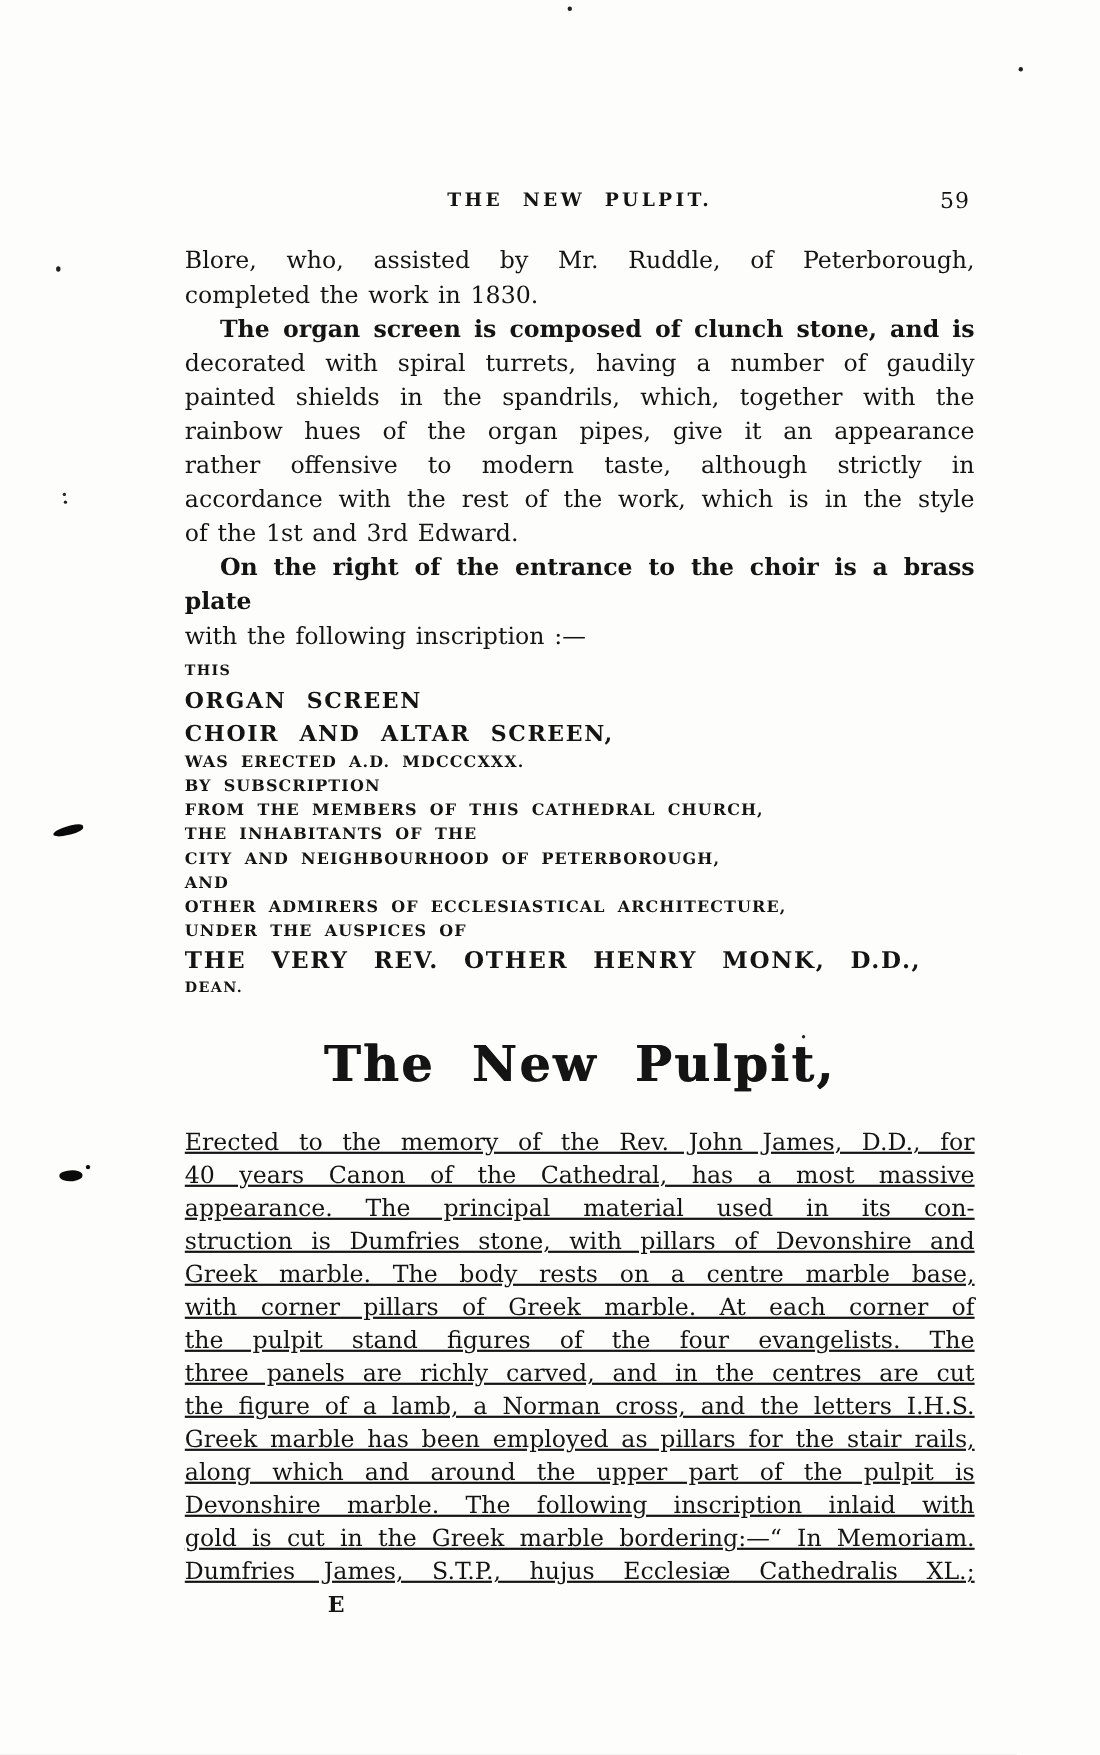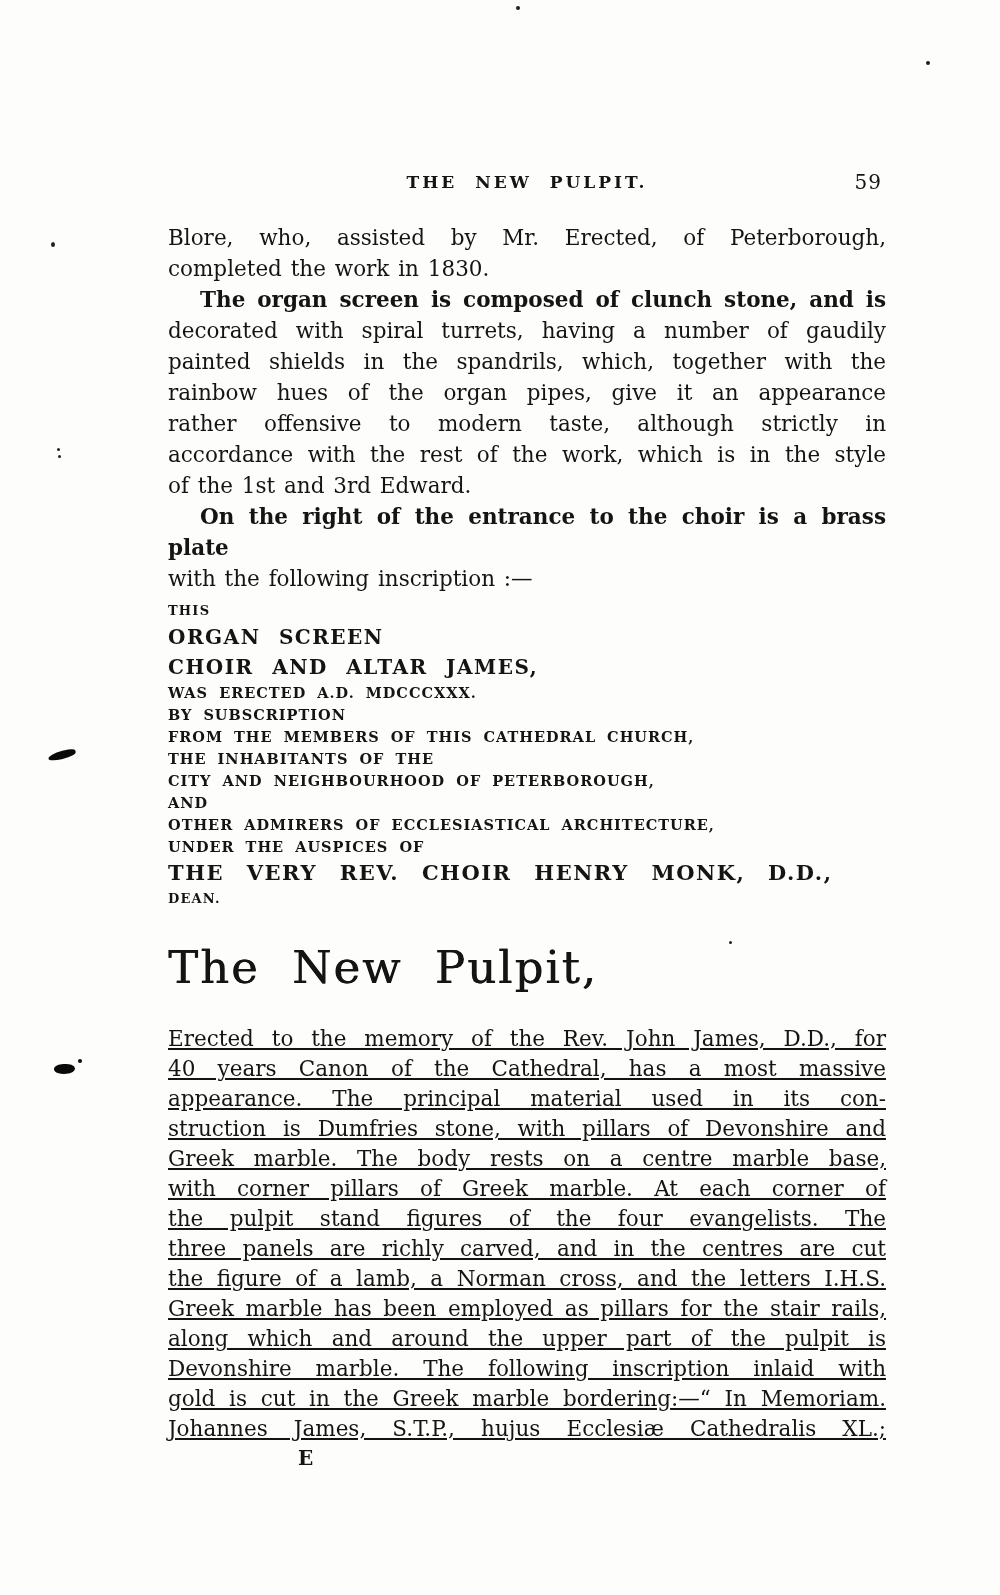--- a/index.html
+++ b/index.html
@@ -38,22 +38,22 @@
   .p4 .bl{line-height:30px;text-decoration:underline;}
   
   .inscription{margin-top:6px;font-weight:bold;}
   .ins-s{font-size:13px;line-height:22px;letter-spacing:1.2px;word-spacing:4px;}
   .ins-m{font-size:14.5px;line-height:22px;letter-spacing:1px;word-spacing:5px;}
   .ins-l{font-size:20px;line-height:30px;letter-spacing:1.5px;word-spacing:10px;}
   .ins-xl{font-size:21px;line-height:30px;letter-spacing:1.5px;word-spacing:14px;}
   
   .blackletter{
     margin-top:30px;height:56px;line-height:56px;
-    text-align:left;
-    font-size:45px;font-weight:normal;letter-spacing:2px;word-spacing:16px;
+    text-align:center;
+    font-size:45px;font-weight:bold;letter-spacing:2px;word-spacing:16px;
     text-shadow:0.6px 0 0 #141414;
   }
   .p4{margin-top:28px;}
   .sig{
     margin-top:2px;padding-left:130px;
     font-size:20px;font-weight:bold;
   }
   
   .mark{position:absolute;background:#0a0a0a;}
   .mark.stroke1{left:48px;top:751px;width:28px;height:8px;border-radius:60% 40% 50% 50%;transform:rotate(-14deg);}
@@ -73,21 +73,21 @@
 <div class="page">
 
   <div class="header">
     <span class="rt">THE NEW PULPIT.</span>
     <span class="pn">59</span>
   </div>
 
   <div class="column">
 
     <div class="para p1">
-      <div class="bl j">Blore, who, assisted by Mr. Erected, of Peterborough,</div>
+      <div class="bl j">Blore, who, assisted by Mr. Ruddle, of Peterborough,</div>
       <div class="bl">completed the work in 1830.</div>
     </div>
 
     <div class="para p2">
       <div class="bl j ind">The organ screen is composed of clunch stone, and is</div>
       <div class="bl j">decorated with spiral turrets, having a number of gaudily</div>
       <div class="bl j">painted shields in the spandrils, which, together with the</div>
       <div class="bl j">rainbow hues of the organ pipes, give it an appearance</div>
       <div class="bl j">rather offensive to modern taste, although strictly in</div>
       <div class="bl j">accordance with the rest of the work, which is in the style</div>
@@ -95,50 +95,50 @@
     </div>
 
     <div class="para p3">
       <div class="bl j ind">On the right of the entrance to the choir is a brass plate</div>
       <div class="bl">with the following inscription :—</div>
     </div>
 
     <div class="inscription">
       <div class="ins-s">THIS</div>
       <div class="ins-l">ORGAN SCREEN</div>
-      <div class="ins-l">CHOIR AND ALTAR JAMES,</div>
+      <div class="ins-l">CHOIR AND ALTAR SCREEN,</div>
       <div class="ins-m">WAS ERECTED A.D. MDCCCXXX.</div>
       <div class="ins-m">BY SUBSCRIPTION</div>
       <div class="ins-m">FROM THE MEMBERS OF THIS CATHEDRAL CHURCH,</div>
       <div class="ins-m">THE INHABITANTS OF THE</div>
       <div class="ins-m">CITY AND NEIGHBOURHOOD OF PETERBOROUGH,</div>
       <div class="ins-m">AND</div>
       <div class="ins-m">OTHER ADMIRERS OF ECCLESIASTICAL ARCHITECTURE,</div>
       <div class="ins-m">UNDER THE AUSPICES OF</div>
-      <div class="ins-xl">THE VERY REV. CHOIR HENRY MONK, D.D.,</div>
+      <div class="ins-xl">THE VERY REV. OTHER HENRY MONK, D.D.,</div>
       <div class="ins-s">DEAN.</div>
     </div>
 
     <div class="blackletter">The New Pulpit,</div>
 
     <div class="para p4">
       <div class="bl j">Erected to the memory of the Rev. John James, D.D., for</div>
       <div class="bl j">40 years Canon of the Cathedral, has a most massive</div>
       <div class="bl j">appearance.  The principal material used in its con-</div>
       <div class="bl j">struction is Dumfries stone, with pillars of Devonshire and</div>
       <div class="bl j">Greek marble.  The body rests on a centre marble base,</div>
       <div class="bl j">with corner pillars of Greek marble.  At each corner of</div>
       <div class="bl j">the pulpit stand figures of the four evangelists.  The</div>
       <div class="bl j">three panels are richly carved, and in the centres are cut</div>
       <div class="bl j">the figure of a lamb, a Norman cross, and the letters I.H.S.</div>
       <div class="bl j">Greek marble has been employed as pillars for the stair rails,</div>
       <div class="bl j">along which and around the upper part of the pulpit is</div>
       <div class="bl j">Devonshire marble.  The following inscription inlaid with</div>
       <div class="bl j">gold is cut in the Greek marble bordering:—“ In Memoriam.</div>
-      <div class="bl j">Johannes James, S.T.P., hujus Ecclesiæ Cathedralis XL.;</div>
+      <div class="bl j">Dumfries James, S.T.P., hujus Ecclesiæ Cathedralis XL.;</div>
     </div>
 
     <div class="sig">E</div>
   </div>
 
   <div class="mark stroke1"></div>
   <div class="mark blob2"></div>
   <div class="mark blob2b"></div>
   <div class="speck s1"></div>
   <div class="speck s2"></div>

